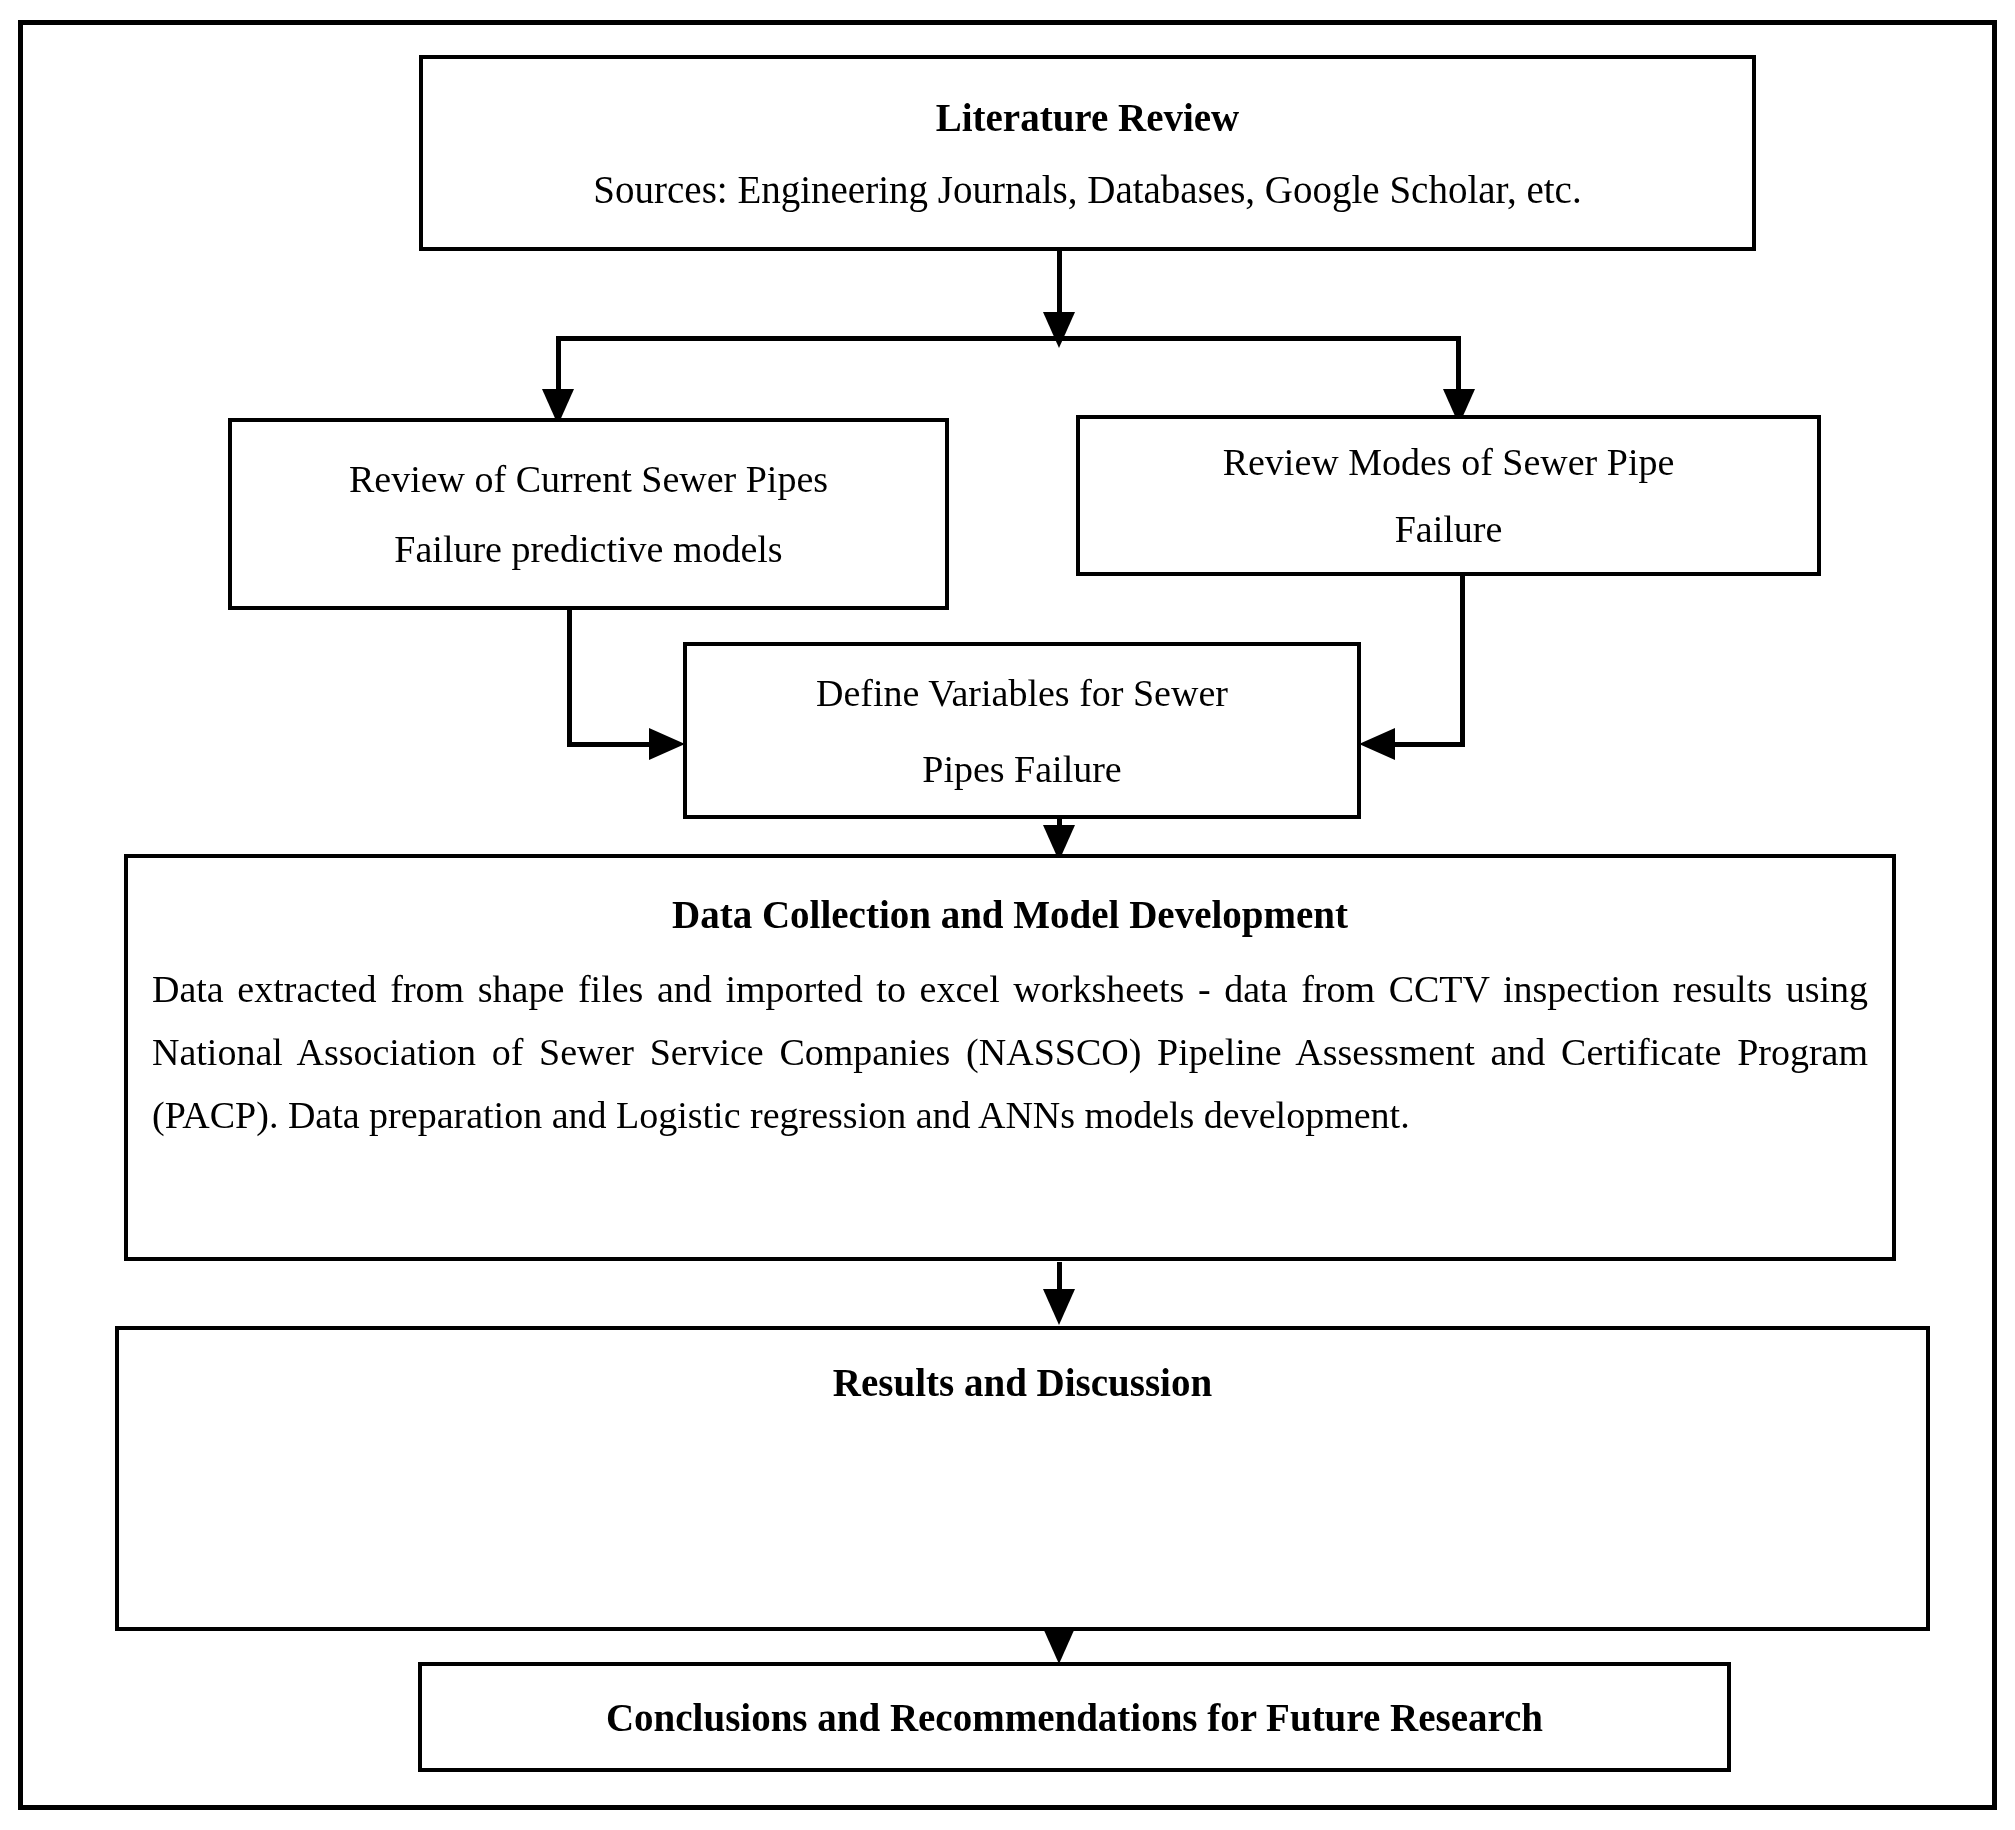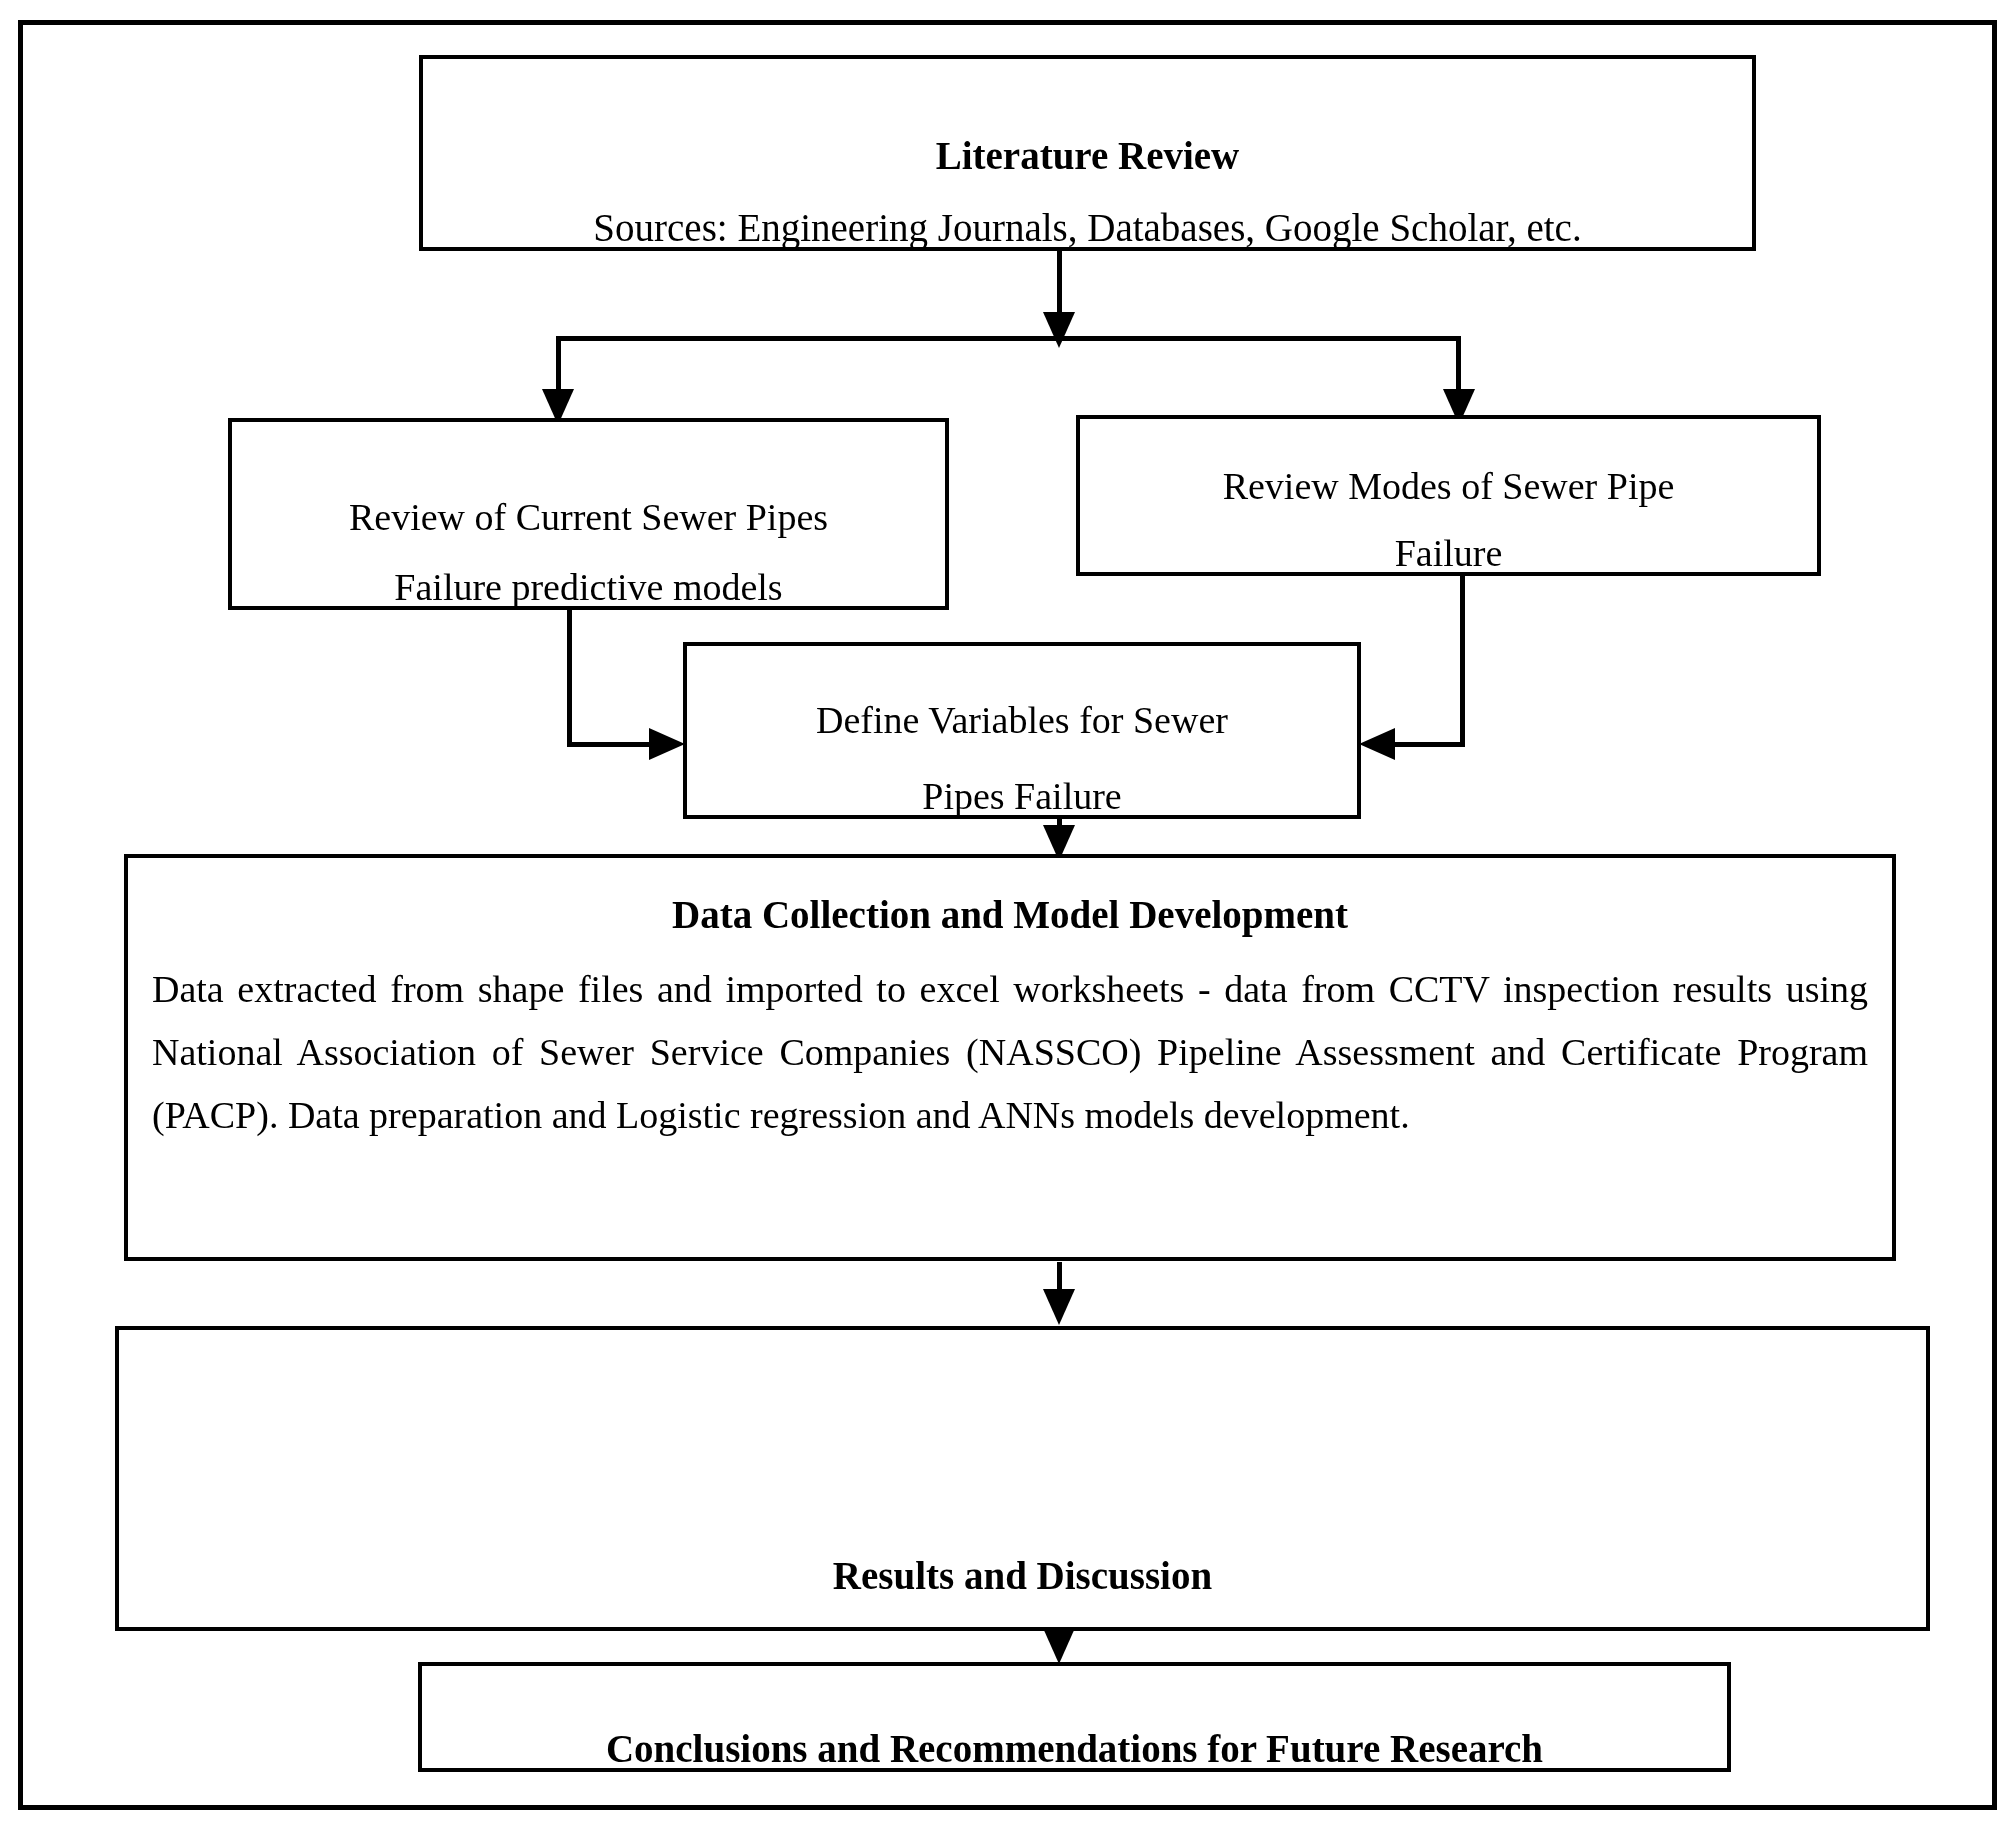--- a/index.html
+++ b/index.html
@@ -27,21 +27,21 @@
     border: 5.8px solid #000000;
     box-sizing: border-box;
   }
   .node {
     position: absolute;
     border: 4.7px solid #000000;
     background: #ffffff;
     box-sizing: border-box;
     display: flex;
     flex-direction: column;
-    justify-content: flex-end;
+    justify-content: center;
     align-items: center;
     text-align: center;
     z-index: 5;
   }
   .node .title {
     font-weight: bold;
   }
   .node .body {
     font-weight: normal;
   }
@@ -85,21 +85,21 @@
     font-size: 38px;
     line-height: 1.66;
     text-align: justify;
     text-align-last: left;
     width: 100%;
   }
 
   #node-results {
     left: 115px; top: 1326px; width: 1815px; height: 305px;
     padding: 11.6px 23px 10.5px 23px;
-    justify-content: flex-end;
+    justify-content: flex-start;
   }
   #node-results .title { font-size: 39px; line-height: 1.0; margin: 21px 0 22px 0; }
   #node-results .body  {
     font-size: 38px;
     line-height: 1.66;
     text-align: justify;
     text-align-last: left;
     width: 100%;
   }
 

